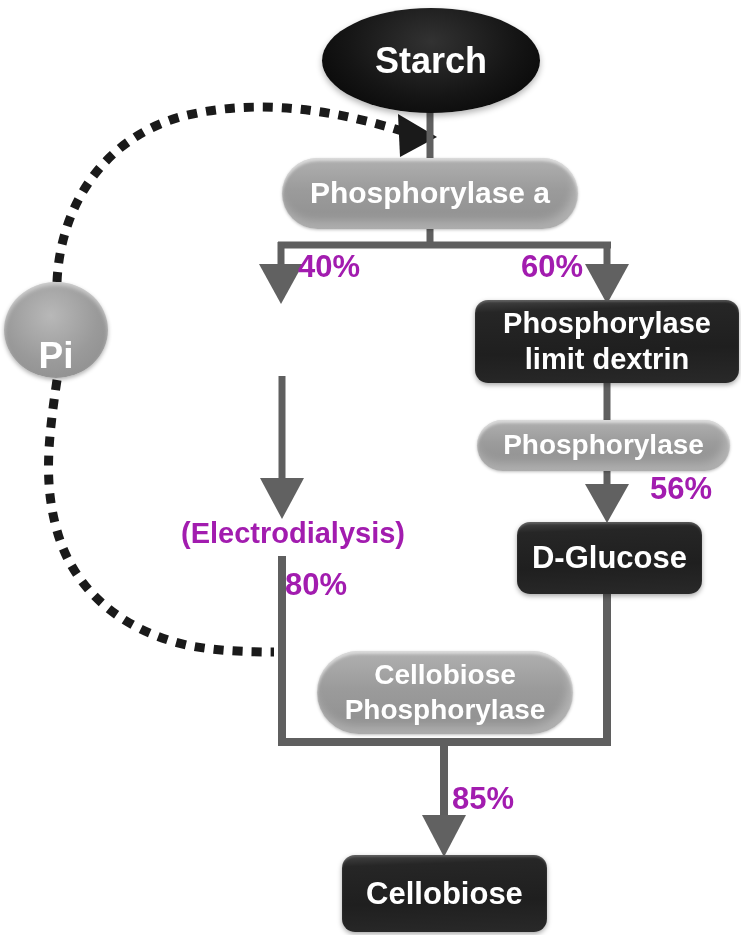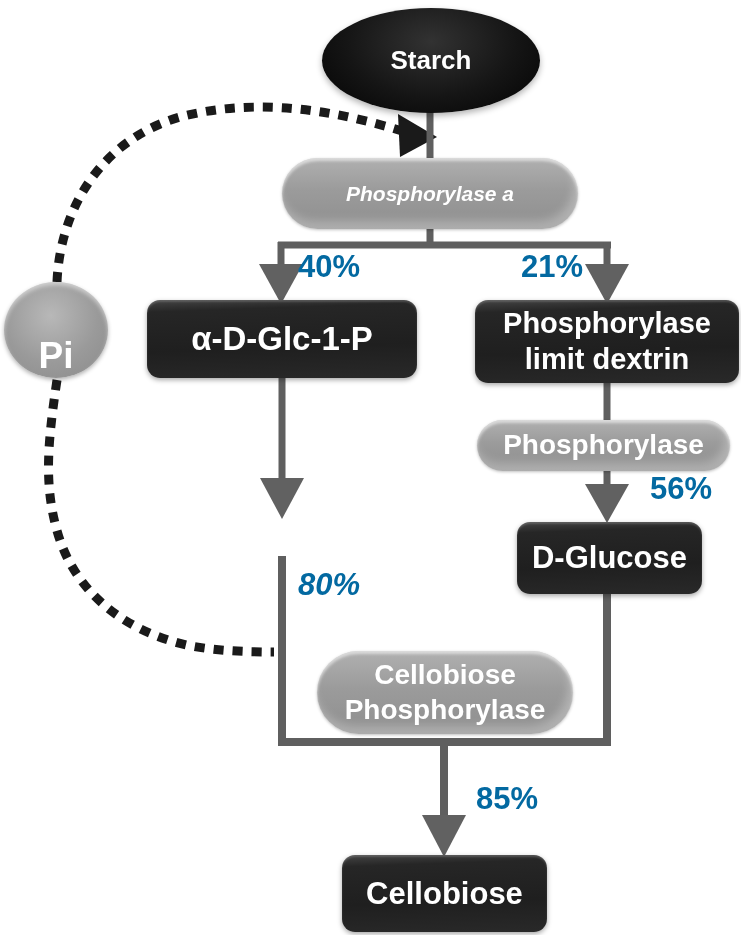--- a/index.html
+++ b/index.html
@@ -32,45 +32,45 @@
     border-radius: 13px;
     box-shadow: inset 0 2px 2px rgba(255,255,255,0.16), 0 2px 5px rgba(0,0,0,0.35);
   }
   .gray {
     background: linear-gradient(180deg, #b0b0b0 0%, #9b9b9b 45%, #8f8f8f 100%);
     box-shadow: inset 0 3px 3px rgba(255,255,255,0.55), inset -4px -8px 10px rgba(255,255,255,0.28), 0 1px 3px rgba(0,0,0,0.25);
   }
   
   .n-starch   { left: 322px; top: 8px;   width: 218px; height: 105px; border-radius: 50%;
                 background: radial-gradient(ellipse at 50% 32%, #323232 0%, #151515 55%, #020202 100%);
-                box-shadow: 0 3px 6px rgba(0,0,0,0.3); font-size: 26px; }
-  .n-phos-a   { left: 282px; top: 158px; width: 296px; height: 71px; border-radius: 36px; font-size: 21px; font-style: italic; }
+                box-shadow: 0 3px 6px rgba(0,0,0,0.3); font-size: 36px; }
+  .n-phos-a   { left: 282px; top: 158px; width: 296px; height: 71px; border-radius: 36px; font-size: 30px; }
   .n-glc1p    { left: 147px; top: 300px; width: 270px; height: 78px; font-size: 33px; }
   .n-dextrin  { left: 475px; top: 300px; width: 264px; height: 83px; font-size: 29px; }
   .n-glucoamy { left: 477px; top: 420px; width: 253px; height: 51px; border-radius: 26px; font-size: 28px; }
   .n-dglucose { left: 517px; top: 522px; width: 185px; height: 72px; font-size: 31px; }
   .n-cellphos { left: 317px; top: 651px; width: 256px; height: 83px; border-radius: 42px; font-size: 28px; }
   .n-cellob   { left: 342px; top: 855px; width: 205px; height: 77px; font-size: 31px; }
   .n-pi       { left: 4px;   top: 282px; width: 104px; height: 96px; border-radius: 50%;
                 background: radial-gradient(circle at 45% 35%, #b8b8b8 0%, #9a9a9a 55%, #8a8a8a 100%);
                 box-shadow: inset 0 3px 4px rgba(255,255,255,0.5), 0 2px 4px rgba(0,0,0,0.3);
                 font-size: 37px; align-items: flex-end; }
   .free-label {
     position: absolute;
-    color: #0369a1;
+    color: #a21caf;
     font-weight: 700;
     white-space: nowrap;
   }
   .l-electro { left: 152px; top: 517px; width: 282px; text-align: center; font-size: 29px; }
   .pct { font-size: 31px; }
   .l-40 { left: 298px; top: 249px; }
   .l-60 { left: 521px; top: 249px; }
   .l-96 { left: 650px; top: 471px; }
-  .l-80 { left: 298px; top: 567px; font-style: italic; }
-  .l-85 { left: 452px; top: 781px; margin-left: 24px; }
+  .l-80 { left: 285px; top: 567px; }
+  .l-85 { left: 452px; top: 781px; }
 </style>
 </head>
 <body>
 
 <div class="canvas">
 
   <svg class="connectors" width="741" height="935" viewBox="0 0 741 935" fill="none" xmlns="http://www.w3.org/2000/svg">
 
     <path d="M 57 282 C 60 210 100 140 180 117 C 260 96 340 112 402 131" stroke="#1a1a1a" stroke-width="9" stroke-dasharray="10 9"></path>
     <polygon points="398,114 400,157 437,137" fill="#1a1a1a"></polygon>
@@ -106,23 +106,20 @@
   </svg>
 
   <div class="node n-starch">
     <span class="label">Starch</span>
   </div>
 
   <div class="node gray n-phos-a">
     <span class="label">Phosphorylase a</span>
   </div>
 
-  <div class="node dark n-glc1p">
-    <span class="label">α-D-Glc-1-P</span>
-  </div>
 
   <div class="node dark n-dextrin">
     <span class="label">Phosphorylase
 limit dextrin</span>
   </div>
 
   <div class="node gray n-glucoamy">
     <span class="label">Phosphorylase</span>
   </div>
 
@@ -136,19 +133,20 @@
   </div>
 
   <div class="node dark n-cellob">
     <span class="label">Cellobiose</span>
   </div>
 
   <div class="node n-pi">
     <span class="label">Pi</span>
   </div>
 
+  <div class="free-label l-electro">(Electrodialysis)</div>
   <div class="free-label pct l-40">40%</div>
-  <div class="free-label pct l-60">21%</div>
+  <div class="free-label pct l-60">60%</div>
   <div class="free-label pct l-96">56%</div>
   <div class="free-label pct l-80">80%</div>
   <div class="free-label pct l-85">85%</div>
 
 </div>
 
 </body></html>

